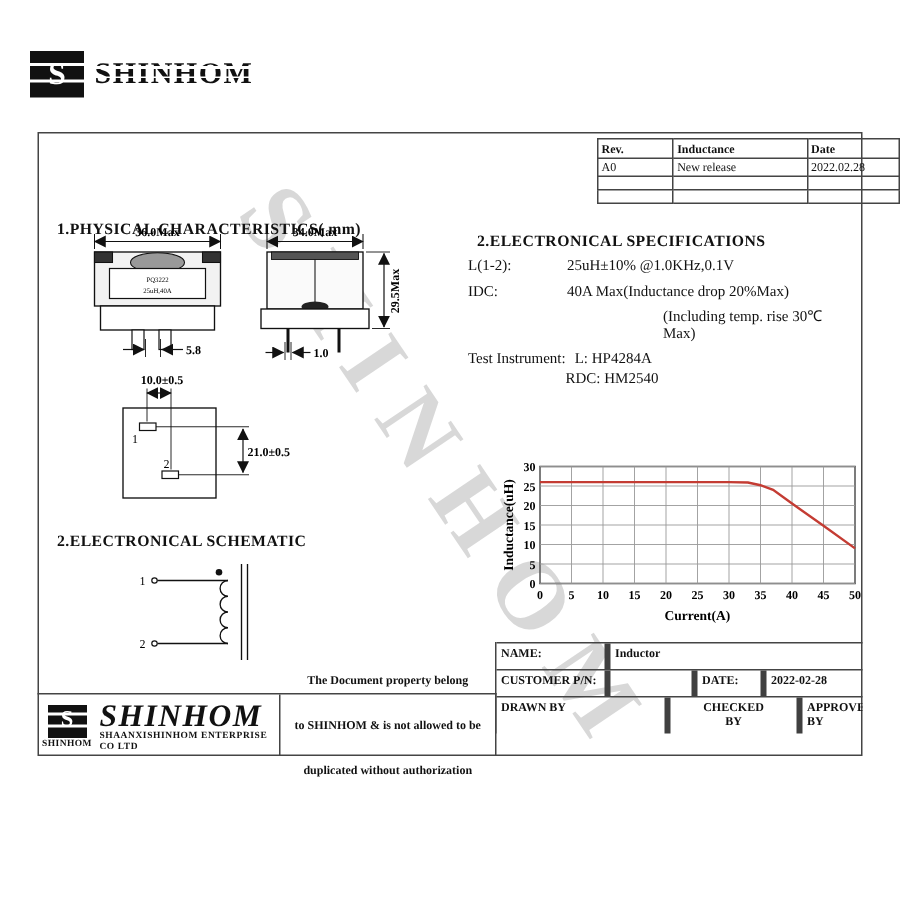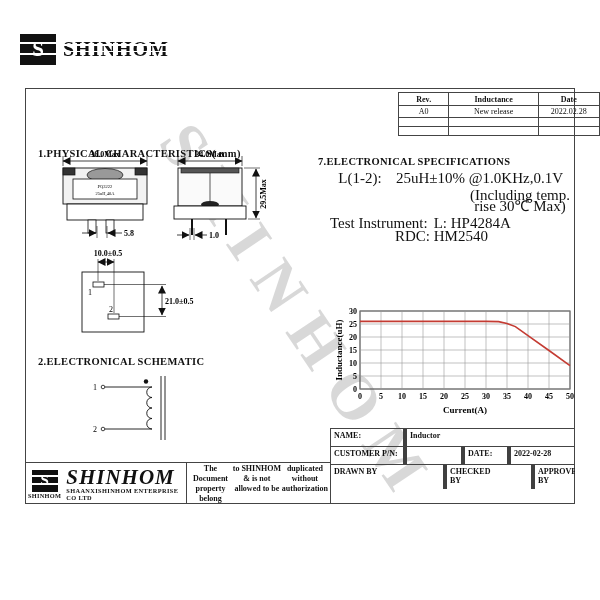--- a/index.html
+++ b/index.html
@@ -14,55 +14,55 @@
   .frame{left:25px;top:88px;width:548px;height:414px;border:1px solid #444;}
   
   .toplogo{left:20px;top:34px;display:flex;align-items:center;gap:7px;}
   .mark{background:#111;color:#fff;display:flex;align-items:center;justify-content:center;
     font-weight:bold;position:relative;overflow:hidden;}
   .mark .ml{position:absolute;left:0;right:0;height:2px;background:#fff;}
   .stencil{position:relative;font-weight:bold;letter-spacing:1px;}
   .stencil .sl{position:absolute;left:0;right:0;height:1.6px;background:#fff;}
   
   .rev{left:398px;top:92px;border-collapse:collapse;}
-  .rev td{border:1px solid #444;font-size:8px;text-align:center;padding:1px 2px;margin-left:32px;}
+  .rev td{border:1px solid #444;font-size:8px;padding:1px 2px;margin-left:32px;}
   .rev tr.hd td{font-weight:bold;}
   
   .h1{font-size:10.5px;font-weight:bold;letter-spacing:0.3px;}
   
-  .specs{left:330px;top:173px;width:250px;font-size:15px;line-height:10.5px;text-align:center;}
+  .specs{left:312px;top:173px;width:250px;font-size:10px;line-height:10.5px;}
   .srow{display:flex;margin-bottom:6.5px;}
   .sl60{min-width:60px;}
   .sl118{min-width:118px;}
   .sl106{min-width:106px;}
   .slab{margin-right:6px;white-space:nowrap;}
   .ind130{margin-left:130px;}
   .ind65{margin-left:65px;margin-top:-4px;}
   
   svg text{font-family:"Liberation Serif",serif;}
   .dim{font-size:8px;font-weight:bold;}
   .tiny{font-size:4.5px;}
   .pin{font-size:8px;}
   
   .tick{font-size:8px;font-weight:bold;}
   .axis-label{font-size:9px;font-weight:bold;}
   
   .fleft{left:25px;top:462px;width:305px;height:41px;border-top:1px solid #444;border-right:1px solid #444;display:flex;background:transparent;}
   .fcell1{width:156px;border-right:1px solid #444;display:flex;align-items:center;gap:5px;padding:3px 2px 2px 3px;}
-  .fcell2{flex:1;display:flex;justify-content:center;text-align:center;
-    font-size:8px;font-weight:bold;line-height:10px;padding:1px 2px;}
+  .fcell2{flex:1;display:flex;flex-direction:column;justify-content:center;text-align:center;
+    font-size:8px;font-weight:bold;line-height:10px;padding:1px 2px;gap:20px;}
   .biglogo{font-size:21px;font-weight:bold;font-style:italic;letter-spacing:1px;line-height:20px;}
   .sub{font-size:6.3px;font-weight:bold;letter-spacing:0.4px;}
   .cap{font-size:6.3px;font-weight:bold;text-align:center;letter-spacing:0.3px;}
   .ftable{left:330px;top:428px;width:244px;border-left:1px solid #444;}
   .fr{display:flex;border-top:1px solid #444;}
   .fc{border-right:4px solid #404040;padding:2px 3px;font-size:8px;font-weight:bold;overflow:hidden;line-height:9px;}
   .fc.last{border-right:none;}
   .w66{width:66px;} .w36{width:36px;} .w58{width:58px;} .w52{width:52px;display:flex;justify-content:space-between;padding-right:6px;}
-  .w40{width:40px;} .w106{width:106px;} .w78{width:78px;}
+  .w40{width:40px;} .w106{width:106px;} .w78{width:78px;text-align:center;}
   .grow{flex:1;}
   .wrapby span{display:inline-block;max-width:46px;}
   .r17{height:17px;} .r24{height:24px;}
 </style>
 </head>
 <body>
 
 <div class="page">
 
   <svg width="0" height="0" style="position:absolute">
@@ -193,26 +193,30 @@
       <circle cx="61" cy="9.5" r="2.2" fill="#111"></circle>
       <path d="M67,15 a5.25,5.25 0 0 0 0,10.5 a5.25,5.25 0 0 0 0,10.5 a5.25,5.25 0 0 0 0,10.5 a5.25,5.25 0 0 0 0,10.5" fill="none" stroke="#111" stroke-width="0.9"></path>
       <line x1="67" y1="57" x2="20" y2="57" stroke="#111" stroke-width="0.9"></line>
       <circle cx="18" cy="57" r="1.8" fill="#fff" stroke="#111" stroke-width="0.8"></circle>
       <text class="pin" x="10" y="60" text-anchor="middle">2</text>
       <line x1="76" y1="4" x2="76" y2="68" stroke="#111" stroke-width="0.9"></line>
       <line x1="80" y1="4" x2="80" y2="68" stroke="#111" stroke-width="0.9"></line>
     </svg>
   </div>
 
-  <div class="z h1" style="left:318px;top:156px;">7.ELECTRONICAL SPECIFICATIONS</div>
+  <div class="z h1" style="left:318px;top:156px;">2.ELECTRONICAL SPECIFICATIONS</div>
 
   <div class="z specs">
     <div class="srow">
       <span class="slab sl60">L(1-2):</span>
       <span>25uH±10% @1.0KHz,0.1V</span>
+    </div>
+    <div class="srow">
+      <span class="slab sl60">IDC:</span>
+      <span>40A Max(Inductance drop 20%Max)</span>
     </div>
     <div class="srow">
       <span class="ind130">(Including temp. rise 30℃ Max)</span>
     </div>
     <div class="srow">
       <span class="slab">Test Instrument:</span>
       <span>L:  HP4284A</span>
     </div>
     <div class="srow">
       <span class="ind65">RDC: HM2540</span>

